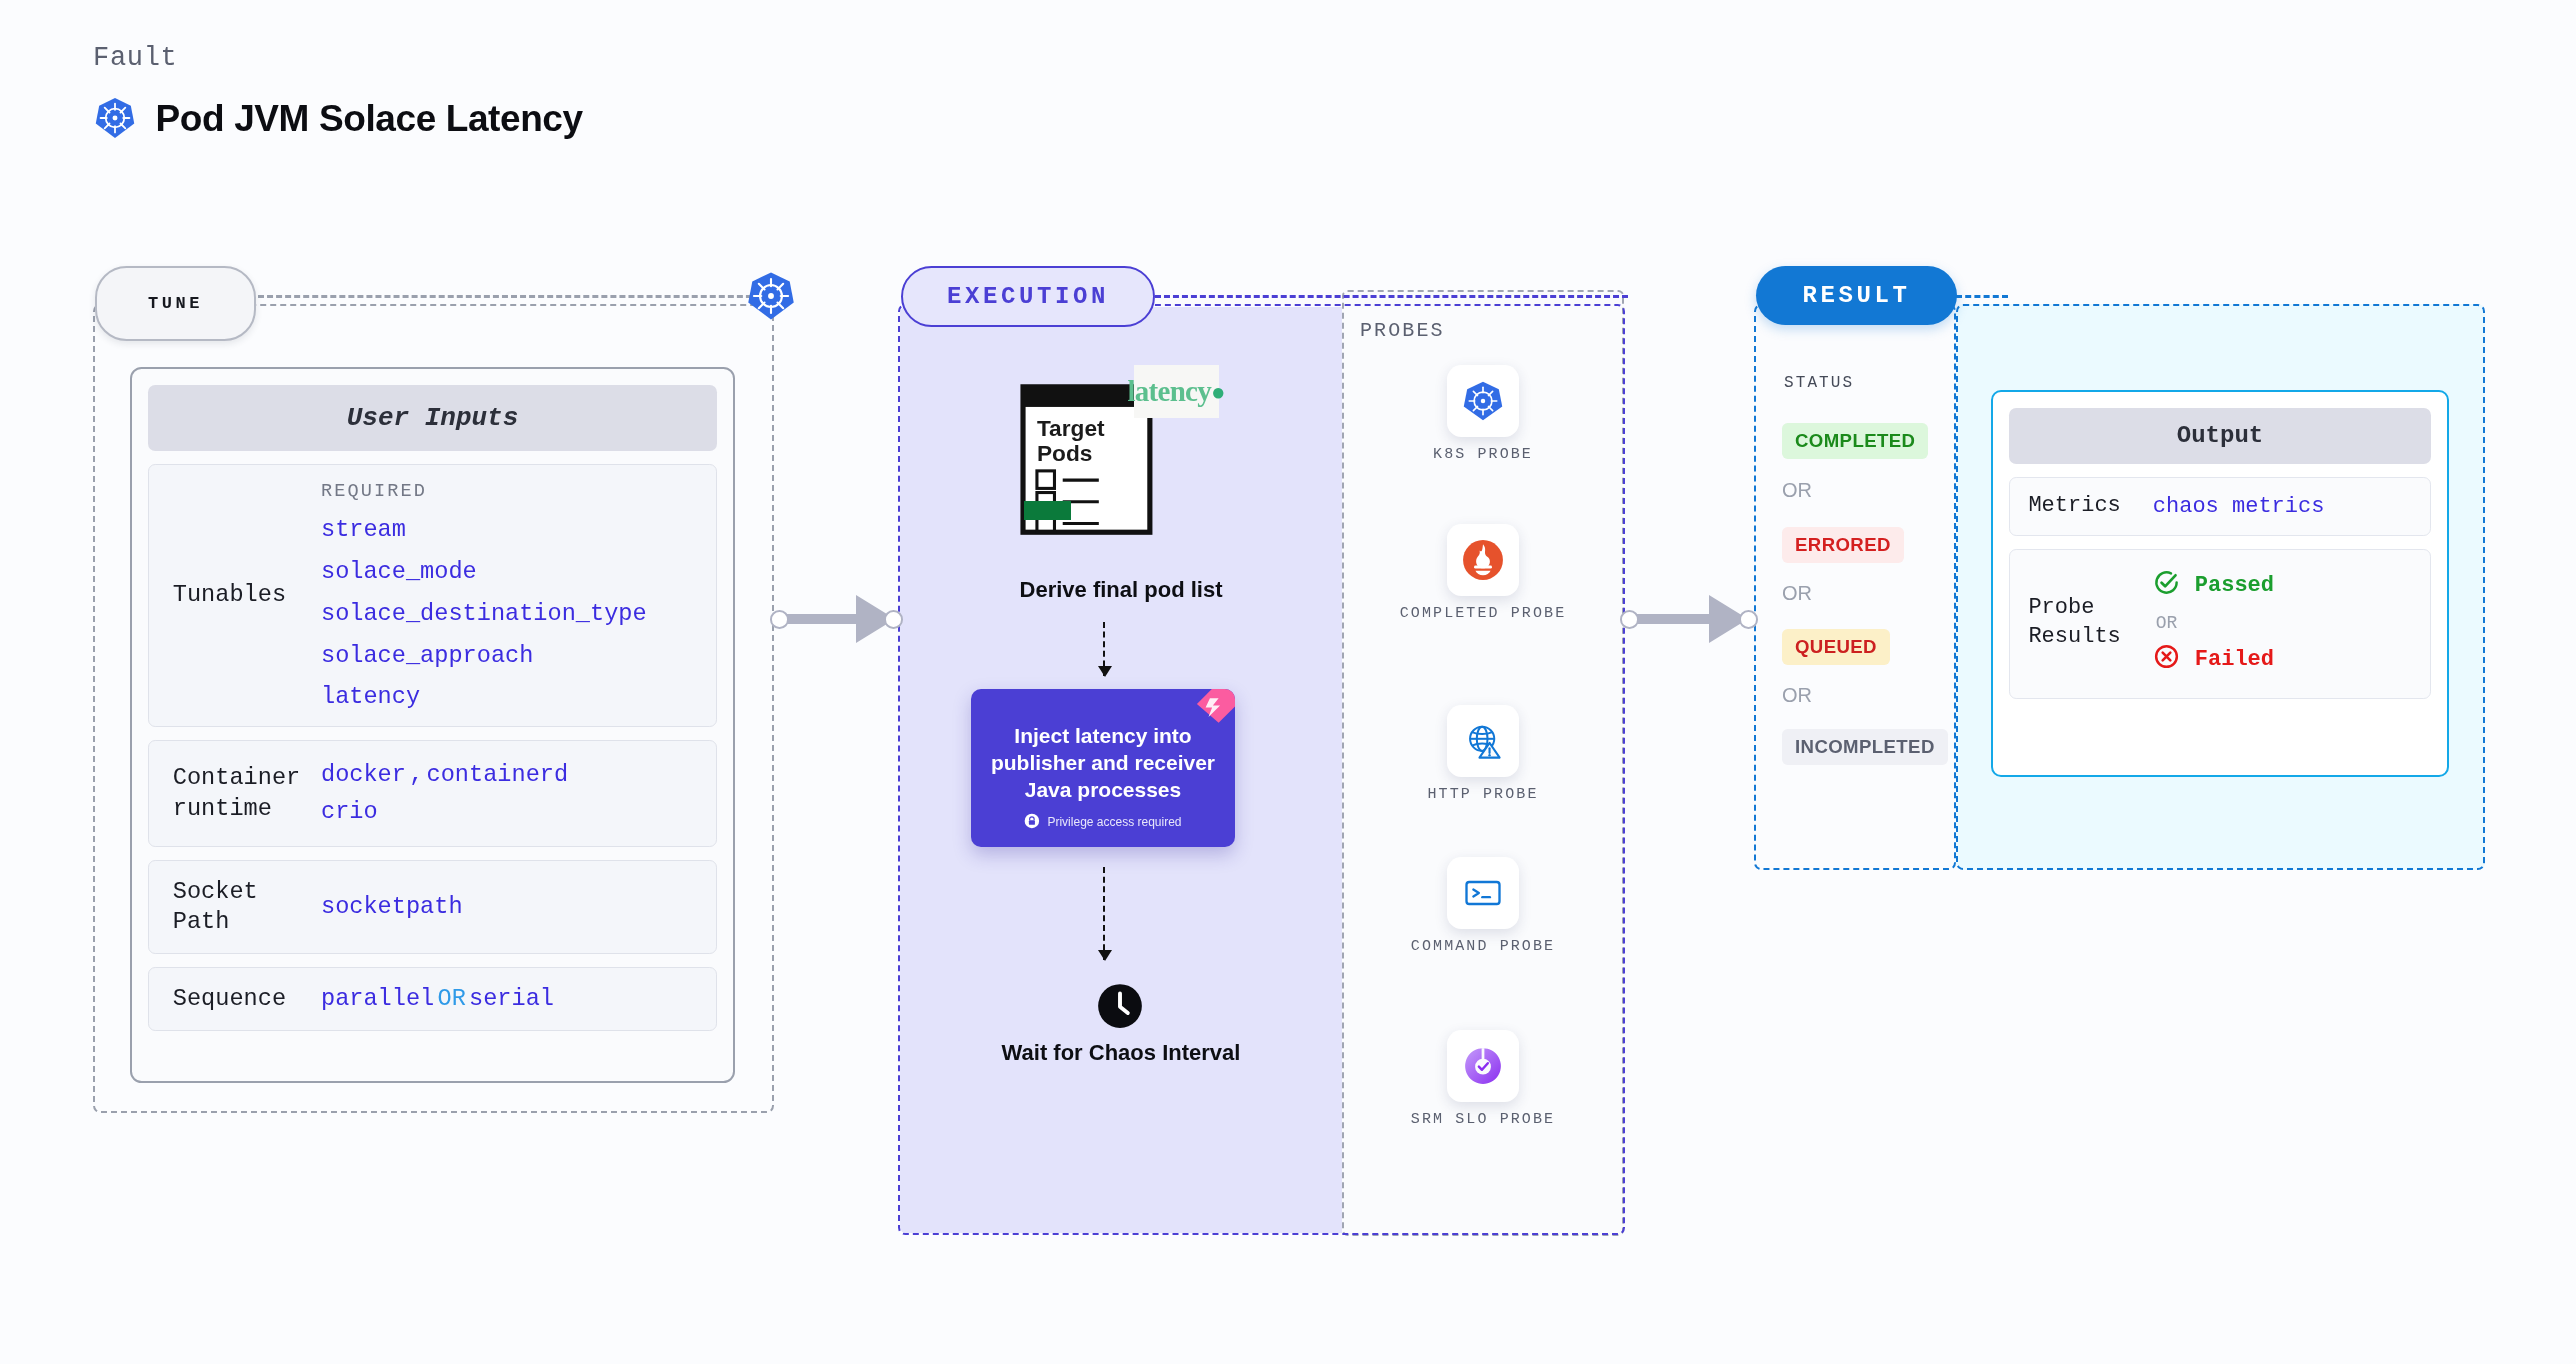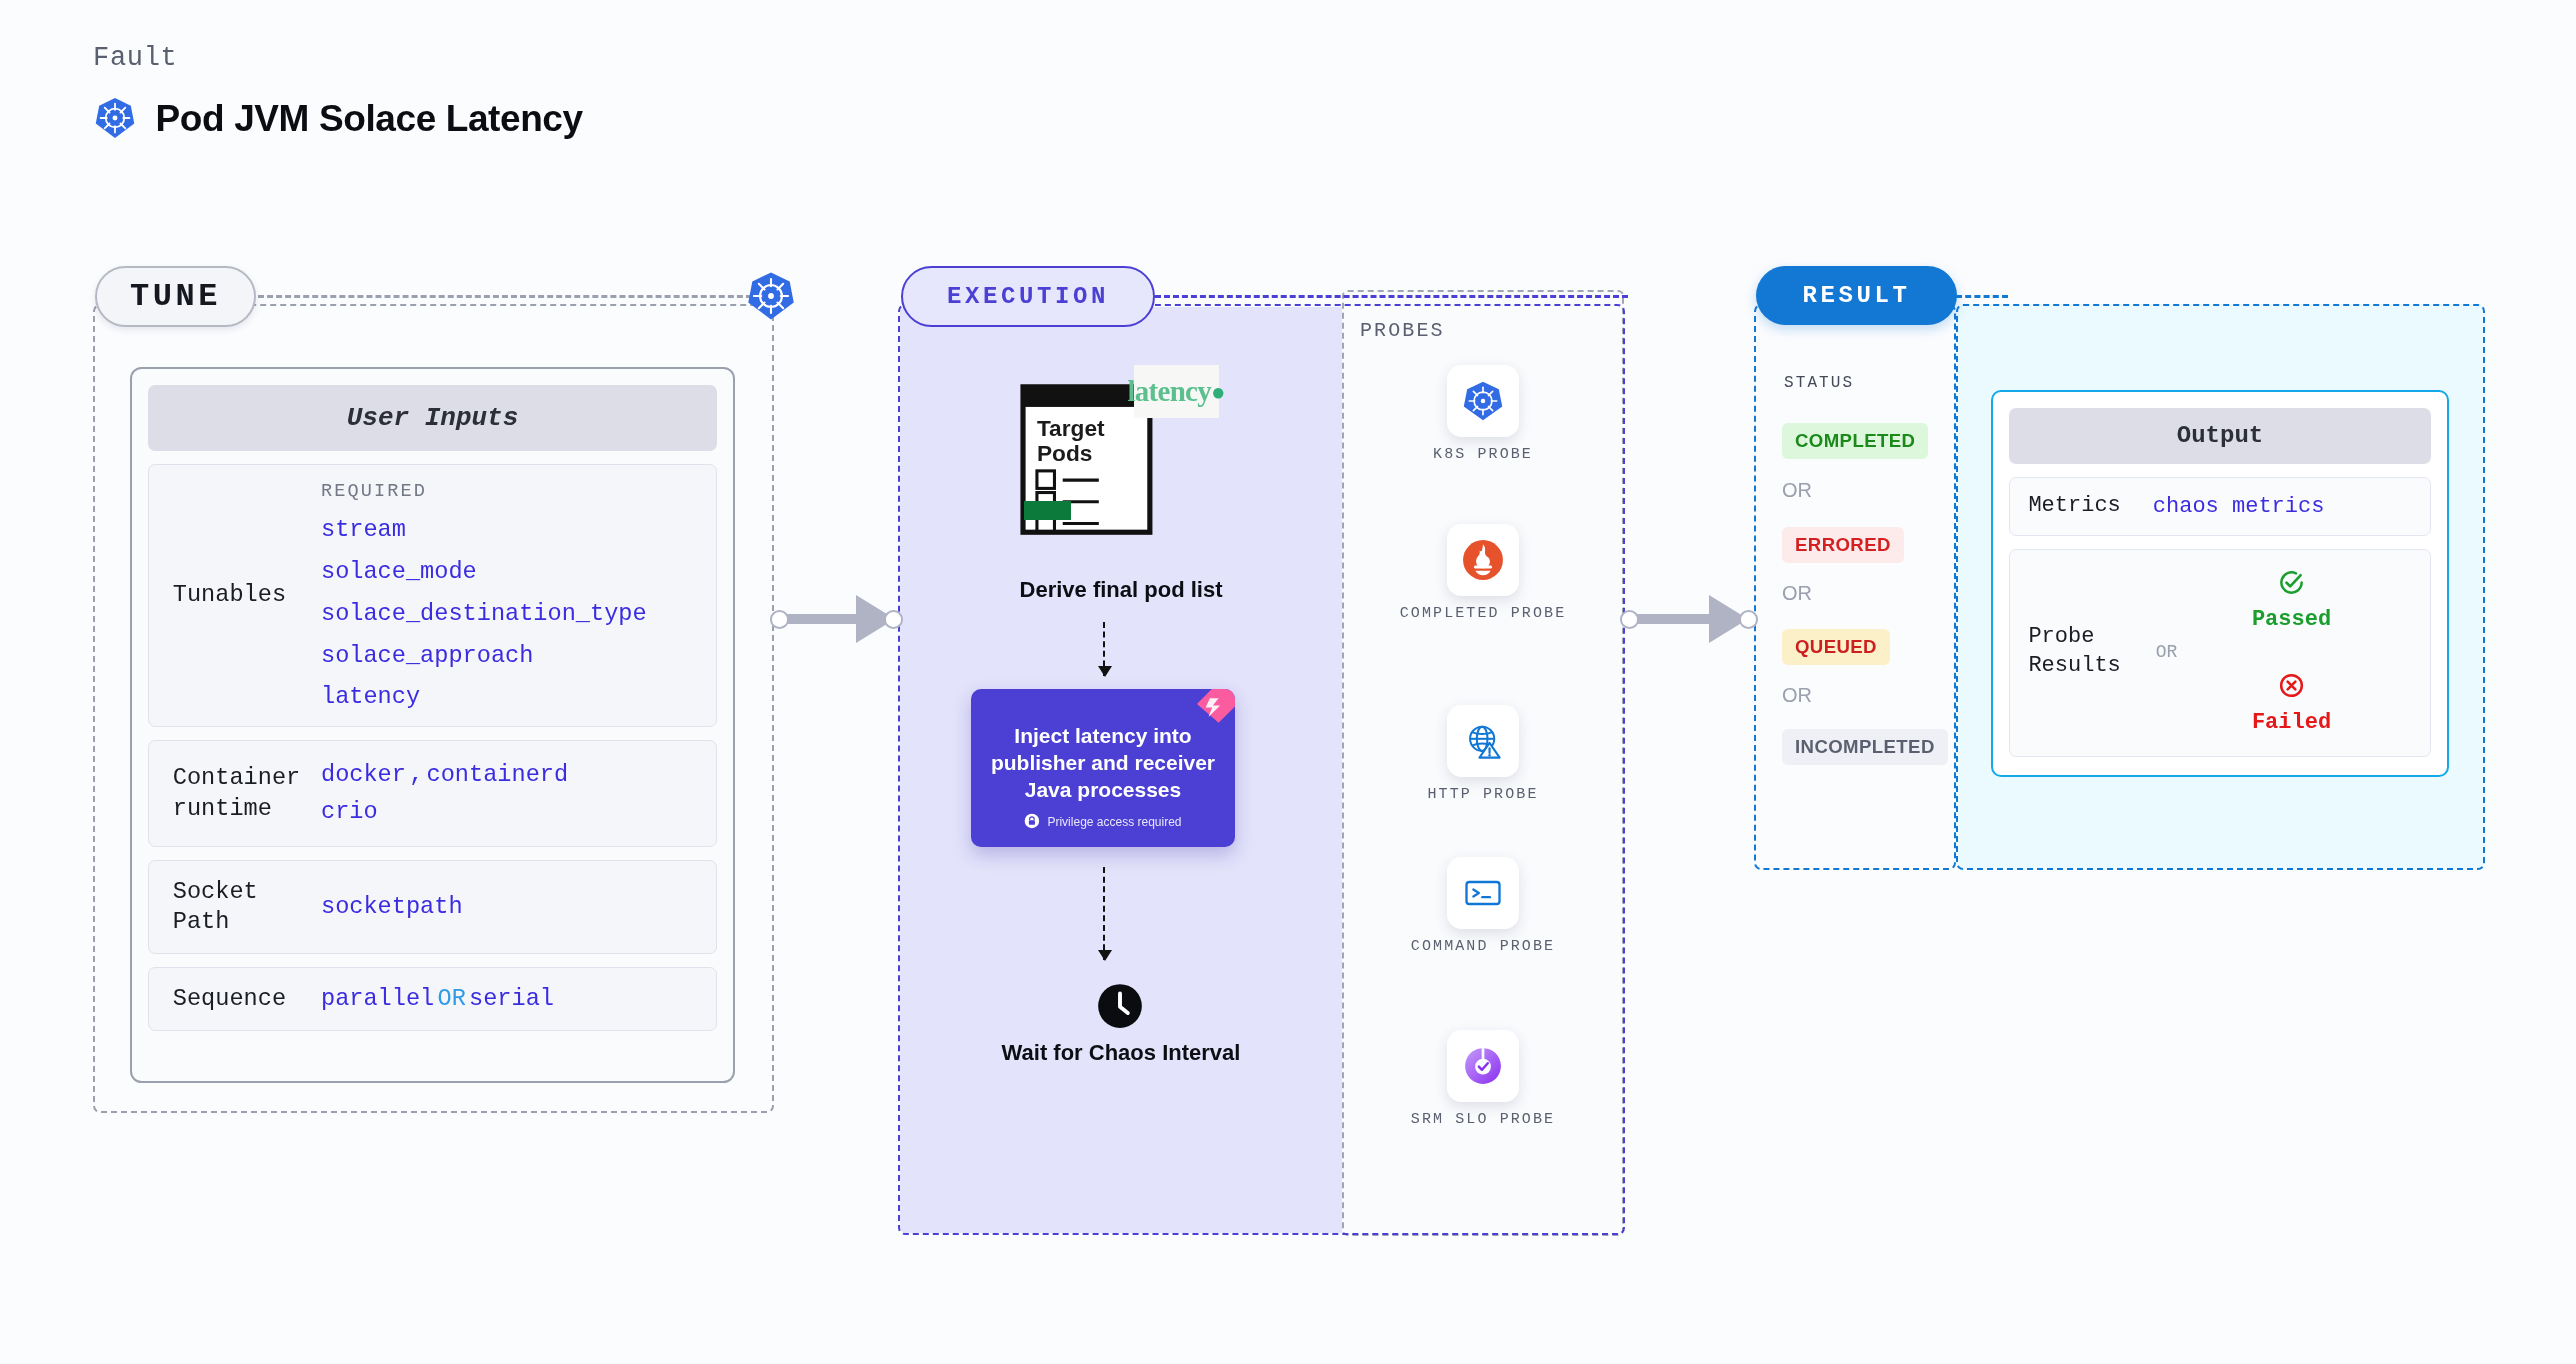--- a/index.html
+++ b/index.html
@@ -26,23 +26,23 @@
   
   #tune-box {
     left: 93px; top: 304px; width: 681px; height: 809px;
     border-color: #9aa0ad; background: transparent;
   }
   .badge {
     position: absolute; display: flex; align-items: center; justify-content: center;
     font-family: "Liberation Mono", monospace; font-weight: 700; letter-spacing: 3.6px;
   }
   #tune-badge {
-    left: 95px; top: 266px; width: 161px; height: 61px;
+    left: 95px; top: 266px; width: 161px; height: 75px;
     background: #f4f5f8; border: 2.1px solid #b5b9c4; border-radius: 31.5px;
-    color: #16181f; font-size: 32px;
+    color: #16181f; font-size: 17px;
     box-shadow: 0 2.9px 7.2px rgba(30,35,60,.10);
   }
   #tune-dash-line {
     position: absolute; left: 258px; top: 295px; width: 512px; height: 0;
     border-top: 3.6px dashed #9aa0ad;
   }
   #tune-k8s { position: absolute; left: 745px; top: 270px; width: 52px; height: 52px; }
 
   
   #user-inputs-card {
@@ -198,21 +198,21 @@
   }
   .oc-row {
     margin: 13px 15.8px 0 15.8px; background: #fafbfd; border: 1.4px solid #e3e6ee;
     border-radius: 7.2px; display: flex; align-items: center; padding: 14.3px 0;
   }
   .oc-key {
     width: 143px; padding-left: 18.6px;
     font-family: "Liberation Mono", monospace; font-size: 22px; color: #1b1d25; line-height: 1.3;
   }
   .oc-val { flex: 1; font-family: "Liberation Mono", monospace; font-size: 22px; color: #3b2ce0; }
-  .pr-line { display: flex; align-items: center; gap: 4px; font-size: 22px; font-weight: 700; flex-direction: column; }
+  .pr-line { display: flex; align-items: center; gap: 15px; font-size: 22px; font-weight: 700; }
   .pr-or { font-size: 18px; color: #9aa0ad; margin: 10px 0 10px 2.9px; }
 
   
   .conn { position: absolute; z-index: 7; }
   .conn .shaft { position: absolute; height: 10px; background: #b0b3c4; top: 19.3px; }
   .conn .head {
     position: absolute; width: 0; height: 0; top: 0;
     border-top: 24px solid transparent; border-bottom: 24px solid transparent;
     border-left: 39px solid #b0b3c4;
   }

